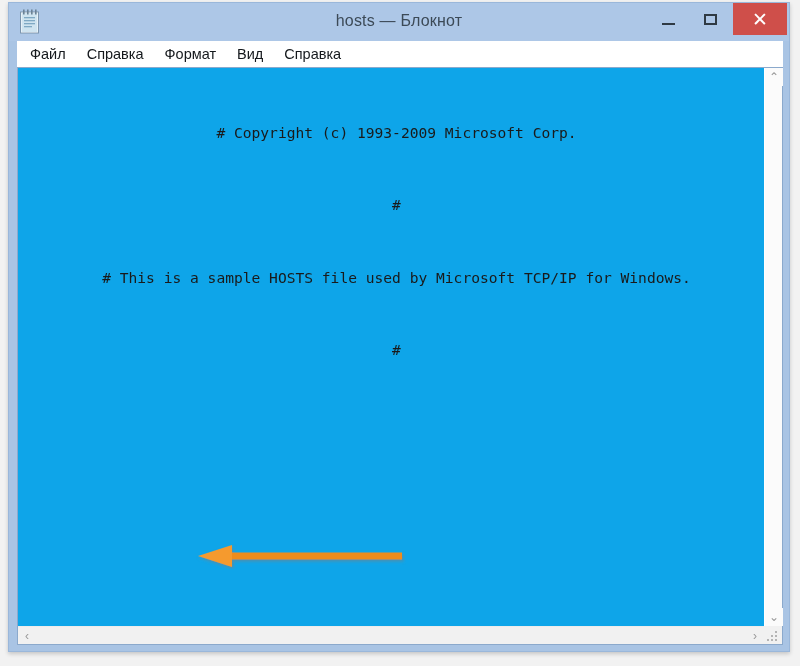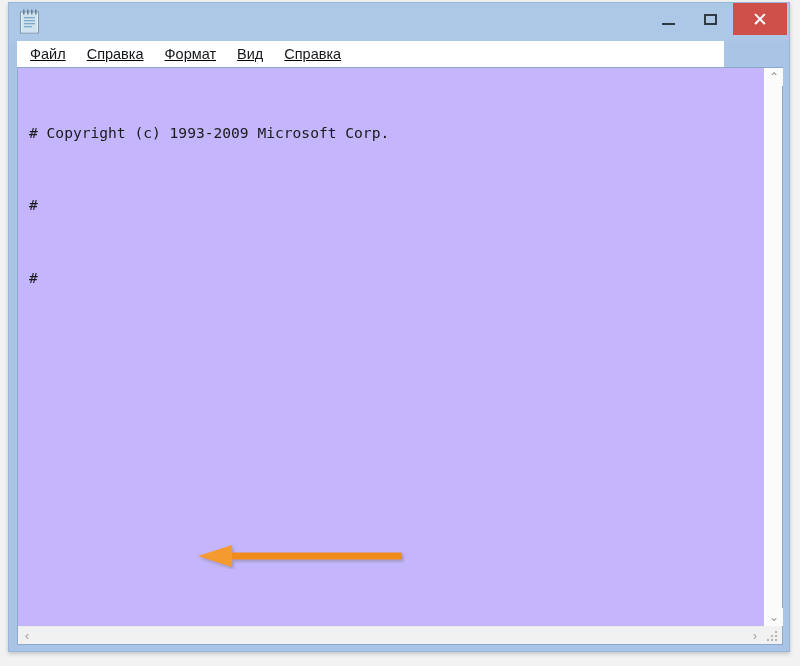--- a/index.html
+++ b/index.html
@@ -95,29 +95,28 @@
     font-size: 19px;
     line-height: 19px;
     font-family: "Liberation Sans", sans-serif;
   }
 
   
   #menubar {
     position: absolute;
     left: 8px;
     top: 38px;
-    width: 707px;
+    width: 766px;
     height: 26px;
     background: #ffffff;
     border: 1px solid #ffffff;
     box-sizing: border-box;
     display: flex;
     align-items: center;
     padding-left: 12px;
-    text-decoration: underline;
   }
   .menu-item {
     font-size: 14.5px;
     color: #14181c;
     margin-right: 21px;
     font-family: "Liberation Sans", sans-serif;
     cursor: default;
   }
 
   
@@ -130,24 +129,25 @@
     background: #ffffff;
     border: 1px solid #8ba9cc;
     box-sizing: border-box;
   }
   #text-area {
     position: absolute;
     left: 0;
     top: 0;
     right: 18px;
     bottom: 18px;
-    background: #c4b5fd;
+    background: #0ea5e9;
     overflow: hidden;
     padding: 5px 0 0 11px;
     box-sizing: border-box;
+    text-align: center;
   }
   #text-lines {
     font-family: "DejaVu Sans Mono", monospace;
     font-size: 14.6px;
     line-height: 24.1px;
     color: #1a1a1a;
     white-space: pre;
   }
   .tline { height: 24.1px; }
 
@@ -250,20 +250,21 @@
           <rect x="5" y="11" width="11" height="1.3" fill="#7fa9c4"></rect>
           <rect x="5" y="14" width="11" height="1.3" fill="#7fa9c4"></rect>
           <rect x="5" y="17" width="8" height="1.3" fill="#7fa9c4"></rect>
           <rect x="4" y="0.5" width="1.6" height="5" fill="#6b8296"></rect>
           <rect x="8" y="0.5" width="1.6" height="5" fill="#6b8296"></rect>
           <rect x="12" y="0.5" width="1.6" height="5" fill="#6b8296"></rect>
           <rect x="16" y="0.5" width="1.6" height="5" fill="#6b8296"></rect>
         </svg>
       </span>
 
+      <div id="title-text">hosts — Блокнот</div>
 
       <div class="winbtn" id="btn-min">
         <span class="glyph"></span>
       </div>
       <div class="winbtn" id="btn-max">
         <span class="glyph"></span>
       </div>
       <div class="winbtn" id="btn-close">
         <span class="glyph">✕</span>
       </div>
@@ -276,20 +277,21 @@
       <span class="menu-item">Вид</span>
       <span class="menu-item">Справка</span>
     </div>
 
     <div id="editor-frame">
 
       <div id="text-area">
         <div id="text-lines">
           <div class="tline"># Copyright (c) 1993-2009 Microsoft Corp.</div>
           <div class="tline">#</div>
+          <div class="tline"># This is a sample HOSTS file used by Microsoft TCP/IP for Windows.</div>
           <div class="tline">#</div>
           
           
           
           
           
           
           
           
           

